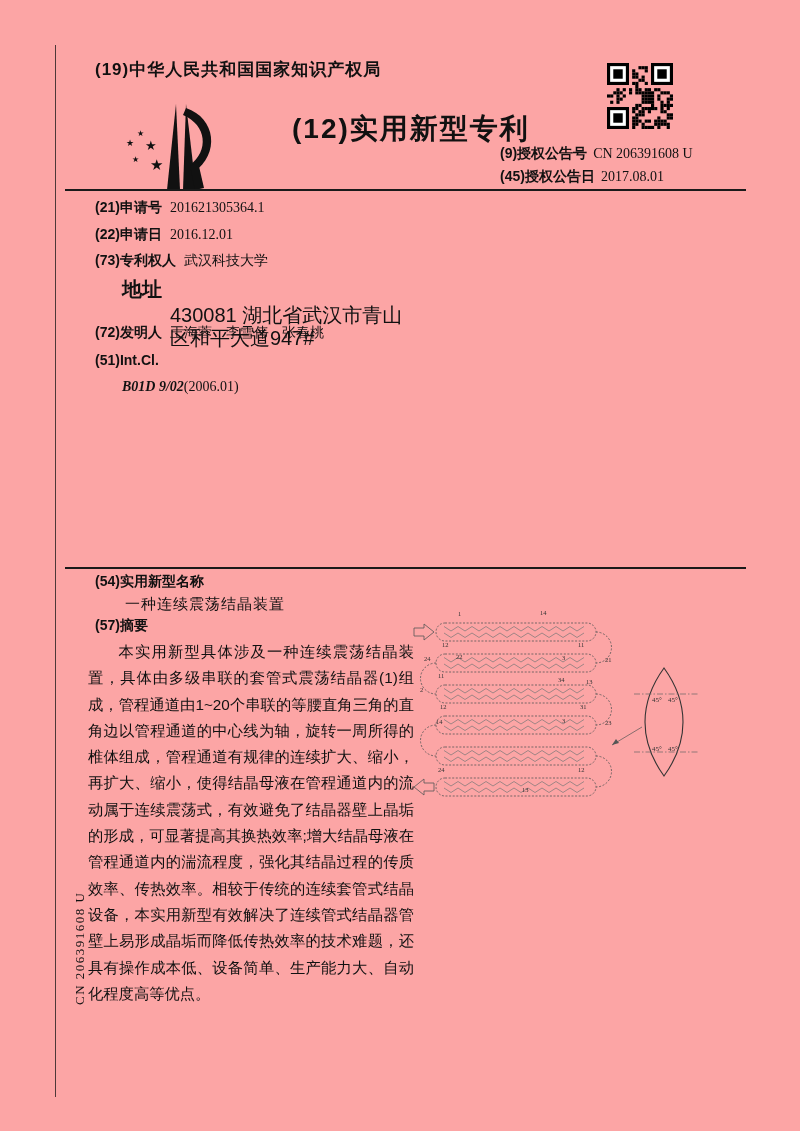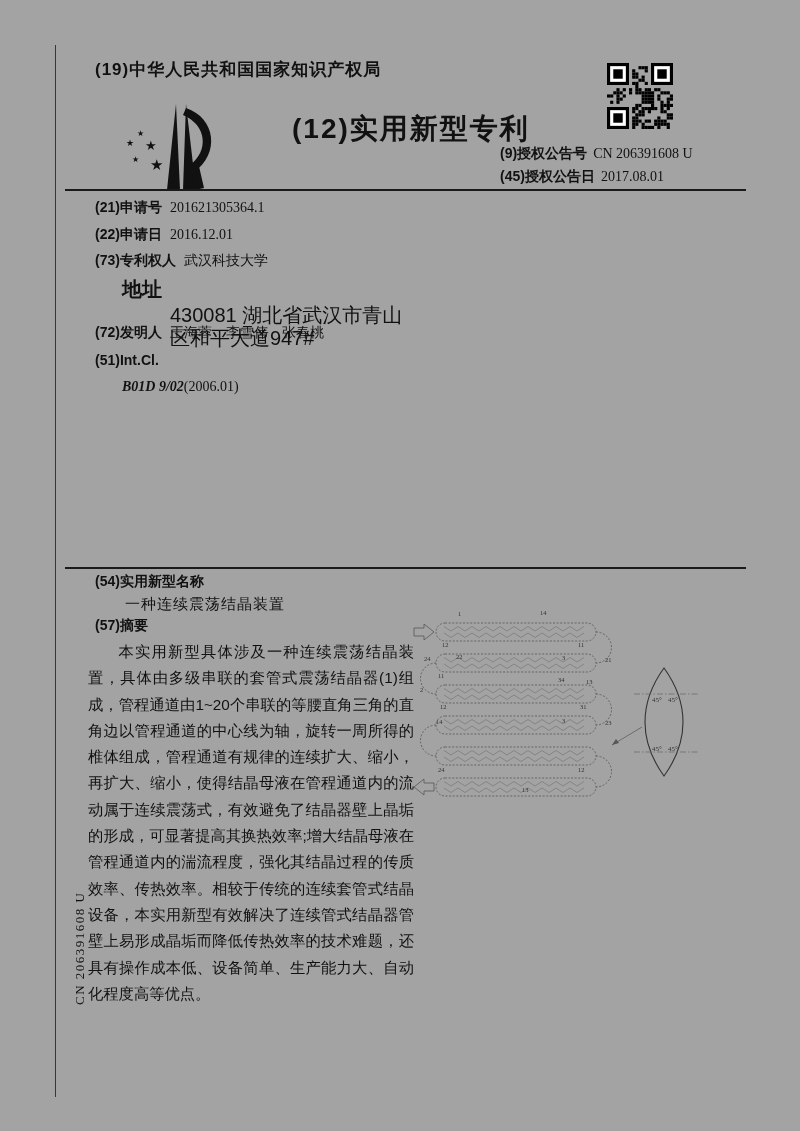--- a/index.html
+++ b/index.html
@@ -1,16 +1,16 @@
 <!DOCTYPE html>
 <html><head>
 <meta charset="utf-8">
 <style>
   html,body{margin:0;padding:0;background:#fff;}
-  .page{position:relative;width:800px;height:1131px;background:#a3a3a3;overflow:hidden;
+  .page{position:relative;width:800px;height:1131px;background:#fca5a5;overflow:hidden;
         font-family:"Liberation Sans",sans-serif;color:#111;}
   .abs{position:absolute;}
   .office{left:95px;top:58px;font-size:17px;font-weight:bold;letter-spacing:1px;}
   .doctype{left:292px;top:110px;font-size:28px;font-weight:bold;letter-spacing:2px;}
   .pubrow{font-size:14px;white-space:nowrap;}
   .pubrow .lbl{font-weight:bold;}
   .pubrow .val{font-family:"Liberation Serif",serif;margin-left:6px;}
   .hr{background:#1a1a1a;height:2px;left:65px;width:681px;}
   .leftline{left:55px;top:45px;width:1px;height:1052px;background:rgba(20,20,20,0.75);}
   .brow{font-size:14px;white-space:nowrap;}

